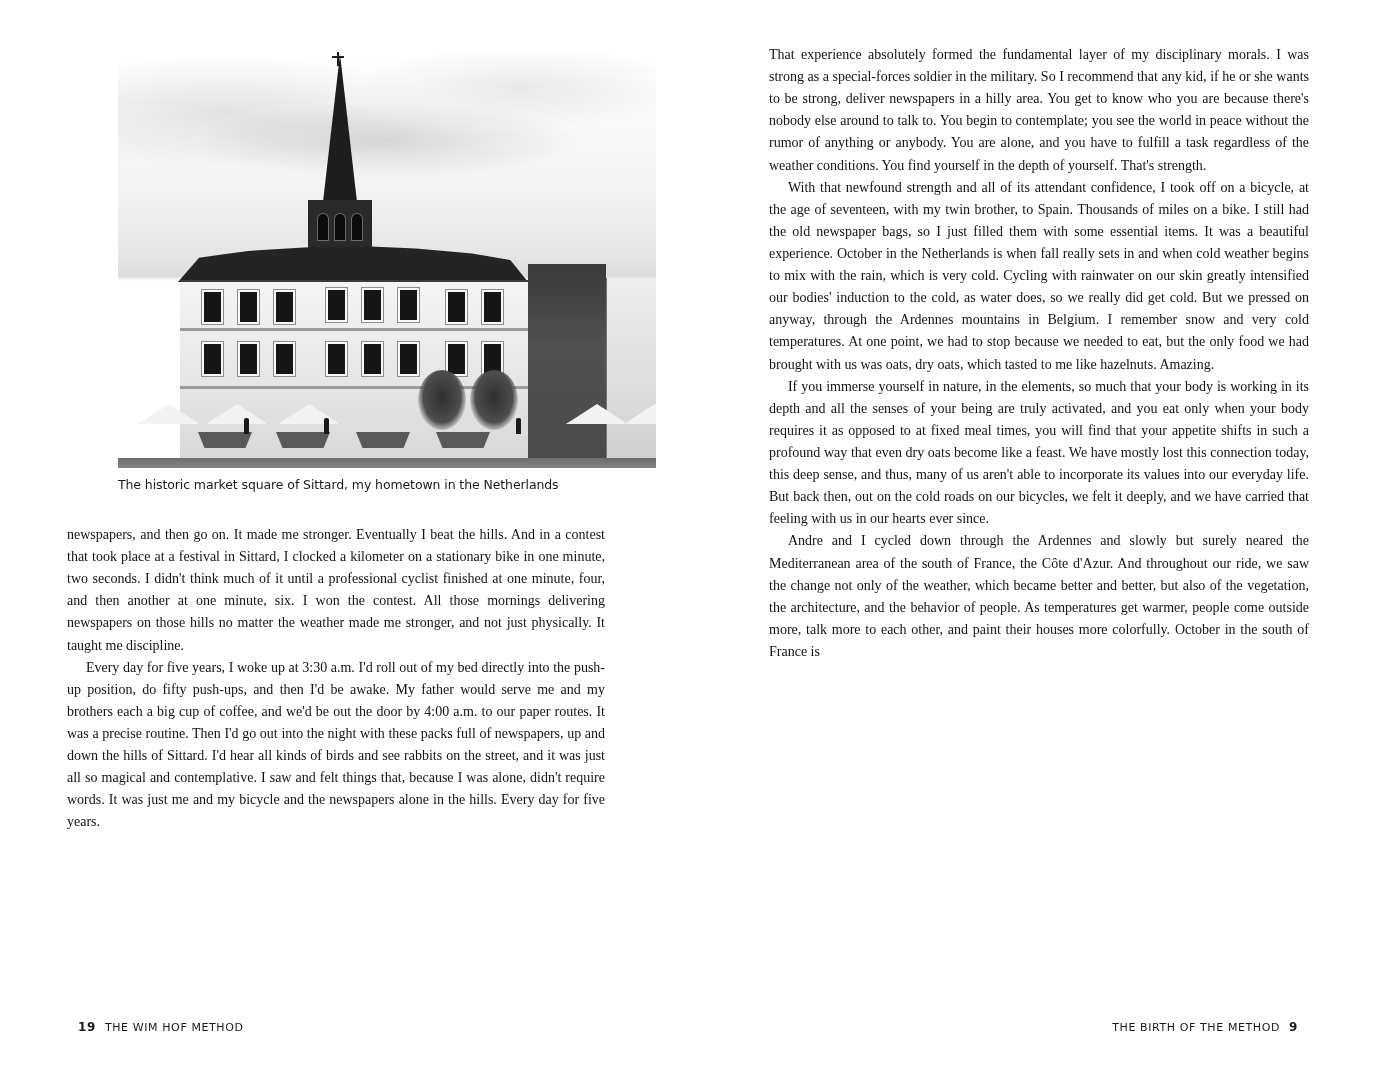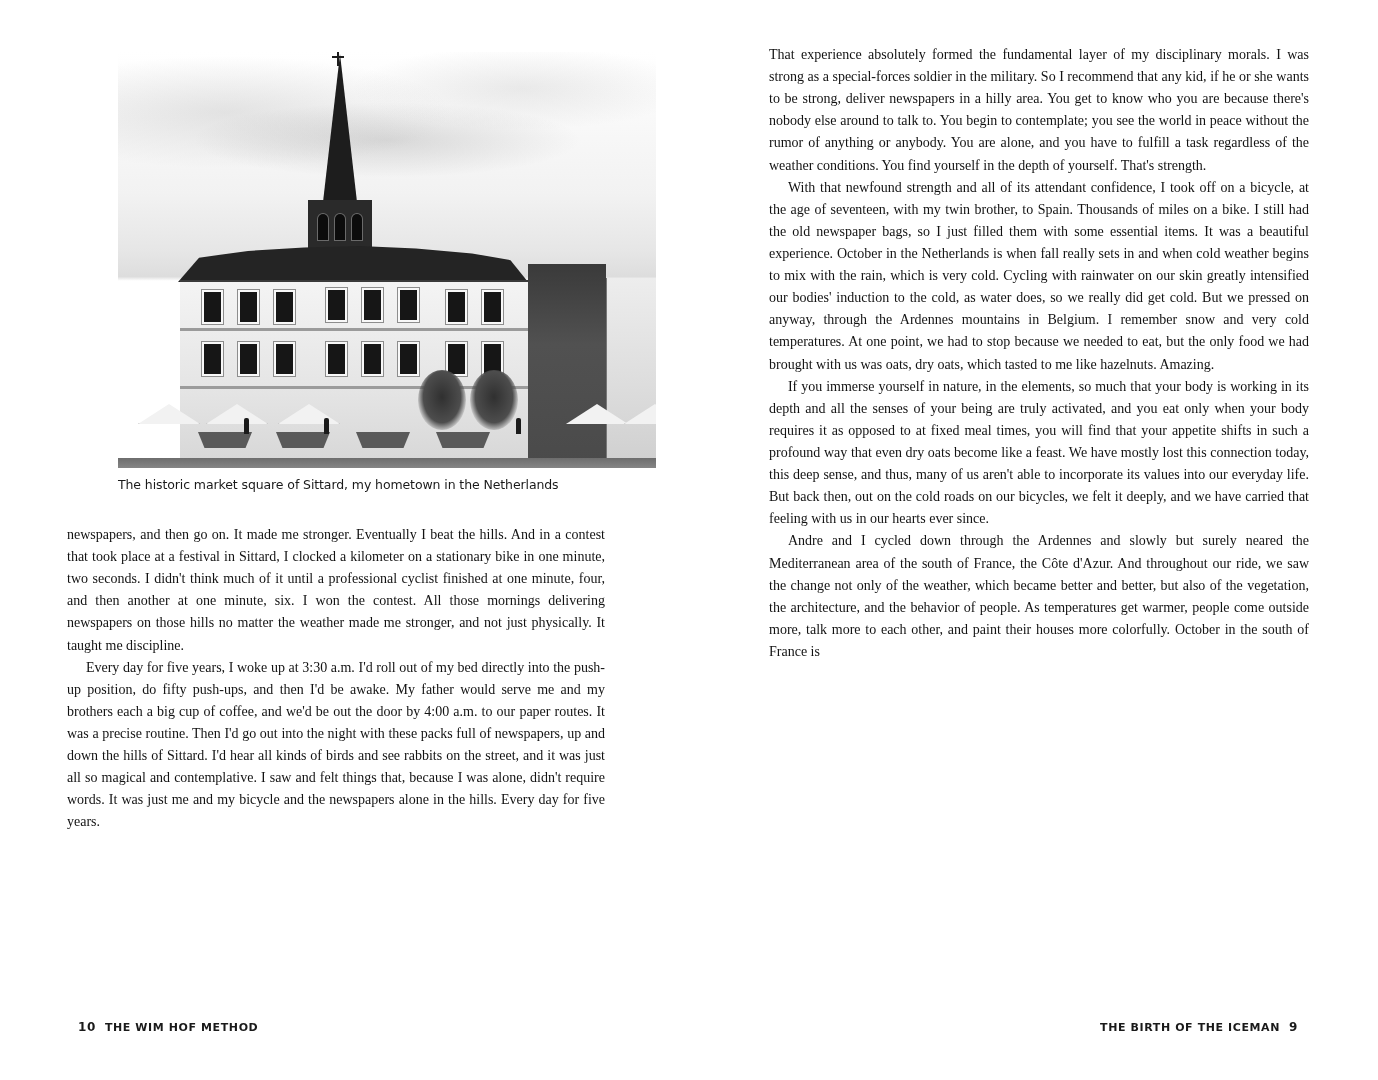--- a/index.html
+++ b/index.html
@@ -228,21 +228,21 @@
     align-items: center;
     gap: 9px;
   }
   .footer.left-f { left: 78px; }
   .footer.right-f { right: 80px; }
   .folio {
     font-weight: bold;
     font-size: 12px;
   }
   .runhead {
-    font-weight: bold;
+    font-weight: normal;
   }
   .gutter-shadow {
     position: absolute;
     left: 689px;
     top: 0;
     width: 1px;
     height: 1080px;
     background: rgba(0,0,0,0.0);
   }
 </style>
@@ -313,33 +313,33 @@
       </div>
       <figcaption class="photo-caption">The historic market square of Sittard, my hometown in the Netherlands</figcaption>
     </figure>
 
     <div class="col left">
       <p>newspapers, and then go on. It made me stronger. Eventually I beat the hills. And in a contest that took place at a festival in Sittard, I clocked a kilometer on a stationary bike in one minute, two seconds. I didn't think much of it until a professional cyclist finished at one minute, four, and then another at one minute, six. I won the contest. All those mornings delivering newspapers on those hills no matter the weather made me stronger, and not just physically. It taught me discipline.</p>
       <p>Every day for five years, I woke up at 3:30 a.m. I'd roll out of my bed directly into the push-up position, do fifty push-ups, and then I'd be awake. My father would serve me and my brothers each a big cup of coffee, and we'd be out the door by 4:00 a.m. to our paper routes. It was a precise routine. Then I'd go out into the night with these packs full of newspapers, up and down the hills of Sittard. I'd hear all kinds of birds and see rabbits on the street, and it was just all so magical and contemplative. I saw and felt things that, because I was alone, didn't require words. It was just me and my bicycle and the newspapers alone in the hills. Every day for five years.</p>
     </div>
 
     <div class="footer left-f">
-      <span class="folio">10</span>
+      <span class="folio">19</span>
       <span class="runhead">THE WIM HOF METHOD</span>
     </div>
   </div>
 
   <div class="right-page">
     <div class="col right">
       <p>That experience absolutely formed the fundamental layer of my disciplinary morals. I was strong as a special-forces soldier in the military. So I recommend that any kid, if he or she wants to be strong, deliver newspapers in a hilly area. You get to know who you are because there's nobody else around to talk to. You begin to contemplate; you see the world in peace without the rumor of anything or anybody. You are alone, and you have to fulfill a task regardless of the weather conditions. You find yourself in the depth of yourself. That's strength.</p>
       <p>With that newfound strength and all of its attendant confidence, I took off on a bicycle, at the age of seventeen, with my twin brother, to Spain. Thousands of miles on a bike. I still had the old newspaper bags, so I just filled them with some essential items. It was a beautiful experience. October in the Netherlands is when fall really sets in and when cold weather begins to mix with the rain, which is very cold. Cycling with rainwater on our skin greatly intensified our bodies' induction to the cold, as water does, so we really did get cold. But we pressed on anyway, through the Ardennes mountains in Belgium. I remember snow and very cold temperatures. At one point, we had to stop because we needed to eat, but the only food we had brought with us was oats, dry oats, which tasted to me like hazelnuts. Amazing.</p>
       <p>If you immerse yourself in nature, in the elements, so much that your body is working in its depth and all the senses of your being are truly activated, and you eat only when your body requires it as opposed to at fixed meal times, you will find that your appetite shifts in such a profound way that even dry oats become like a feast. We have mostly lost this connection today, this deep sense, and thus, many of us aren't able to incorporate its values into our everyday life. But back then, out on the cold roads on our bicycles, we felt it deeply, and we have carried that feeling with us in our hearts ever since.</p>
       <p>Andre and I cycled down through the Ardennes and slowly but surely neared the Mediterranean area of the south of France, the Côte d'Azur. And throughout our ride, we saw the change not only of the weather, which became better and better, but also of the vegetation, the architecture, and the behavior of people. As temperatures get warmer, people come outside more, talk more to each other, and paint their houses more colorfully. October in the south of France is</p>
     </div>
 
     <div class="footer right-f">
-      <span class="runhead">THE BIRTH OF THE ICEMAN</span>
+      <span class="runhead">THE BIRTH OF THE METHOD</span>
       <span class="folio">9</span>
     </div>
   </div>
 
   <div class="gutter-shadow"></div>
 </div>
 
 </body></html>

